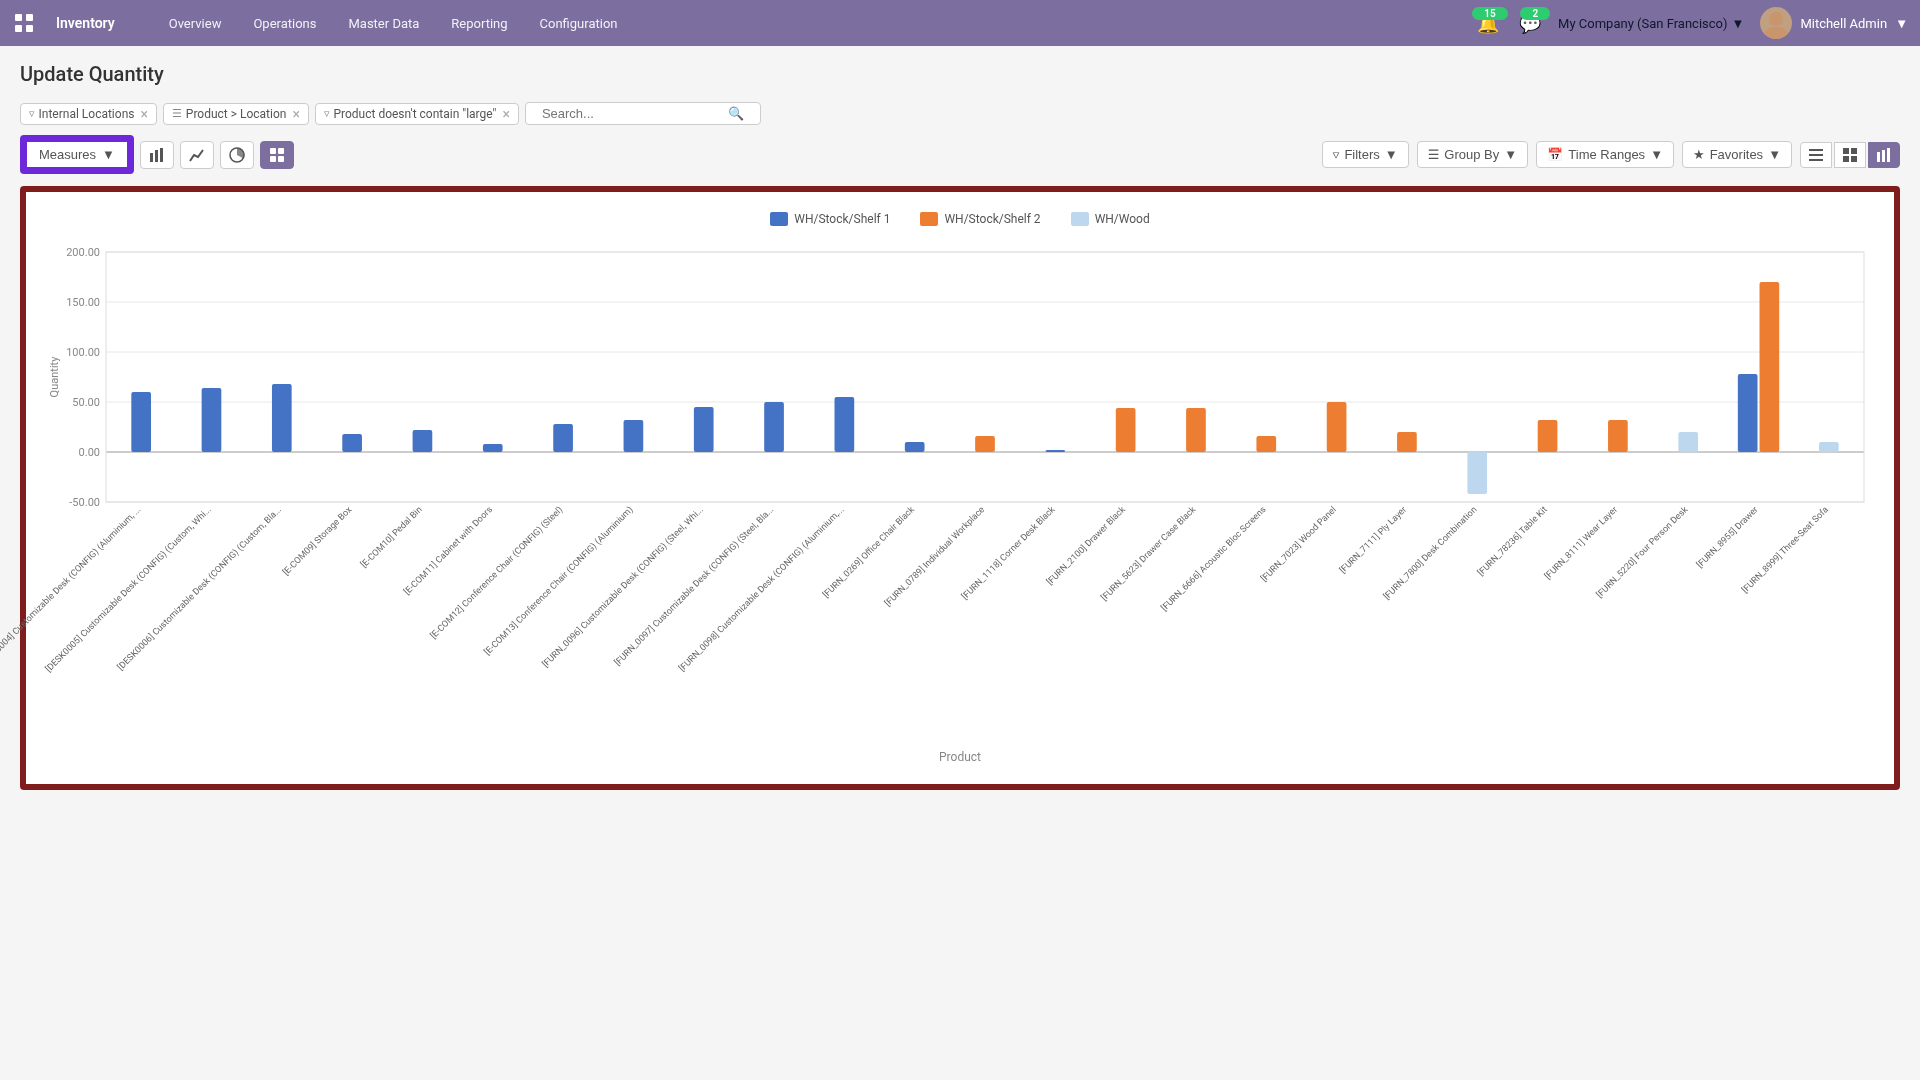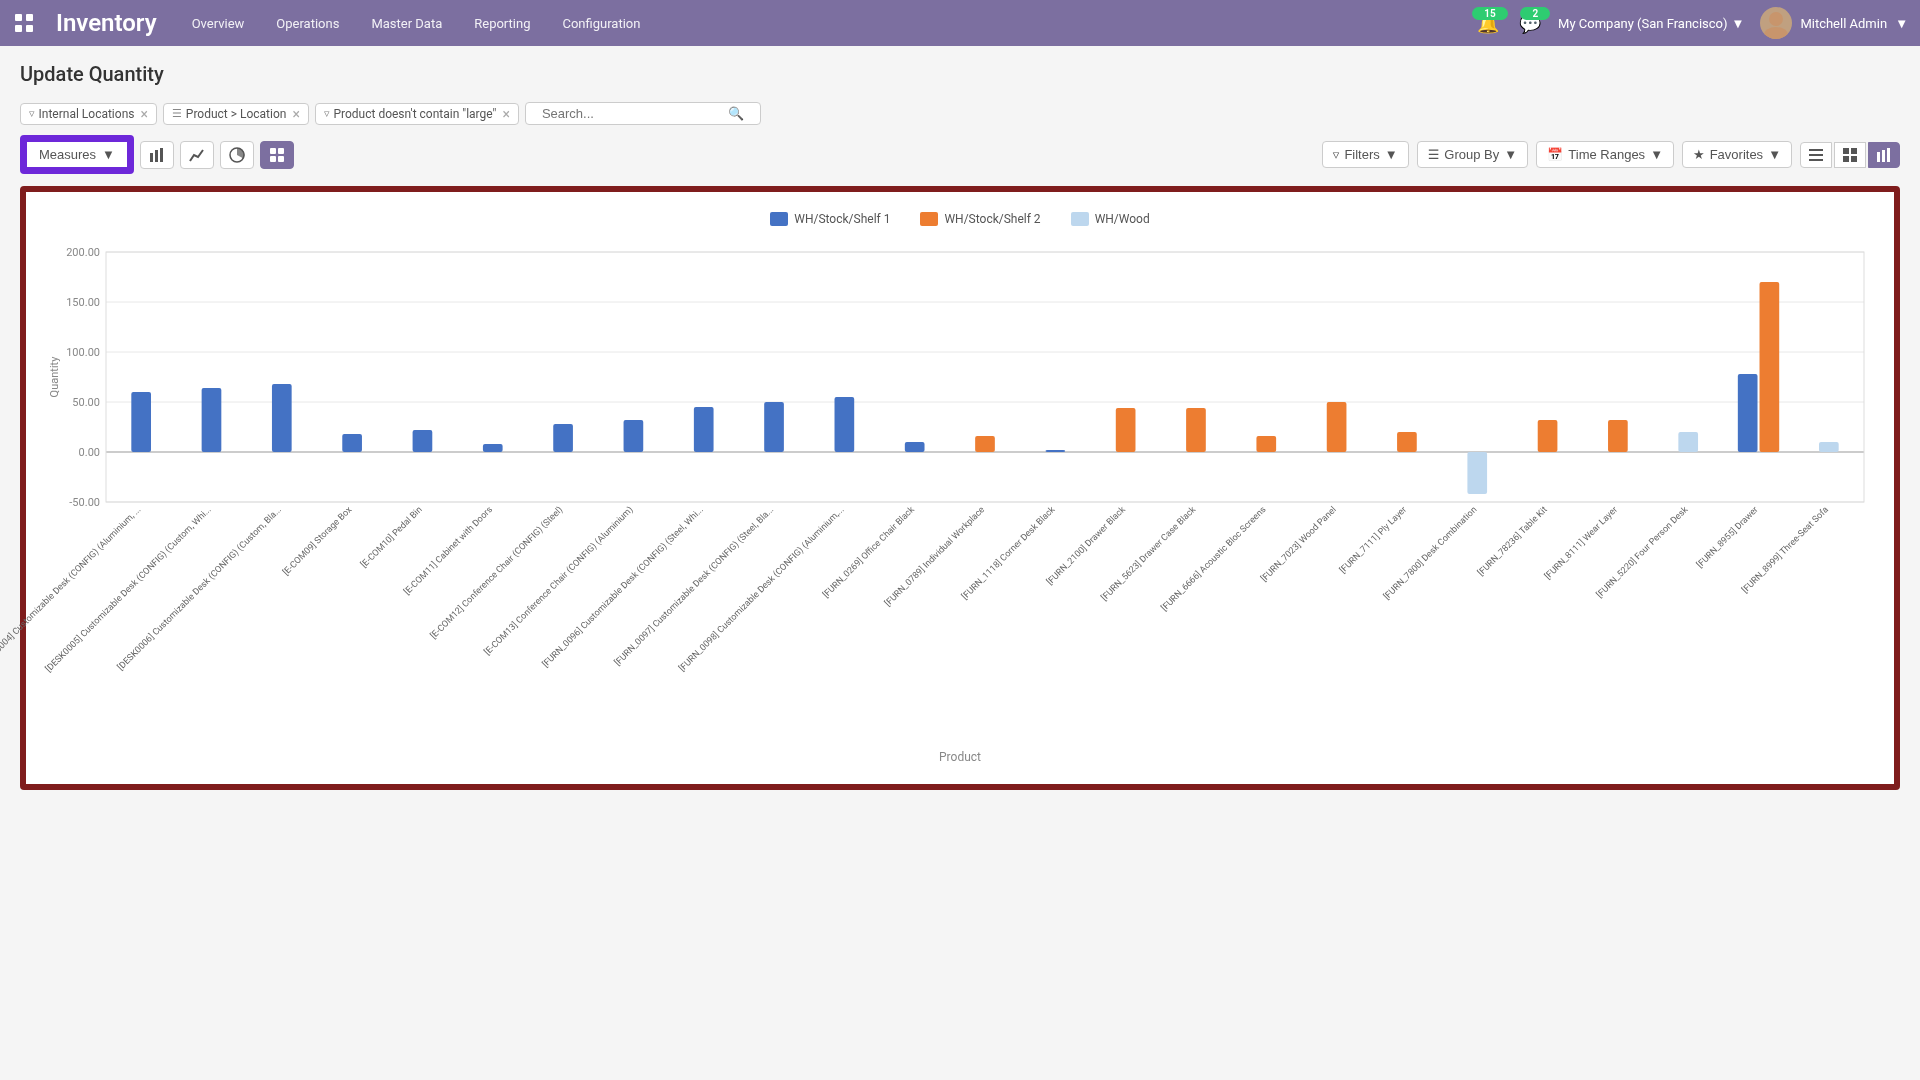--- a/index.html
+++ b/index.html
@@ -10,32 +10,32 @@
       background: #7C6FA0;
       color: white;
       height: 46px;
       display: flex;
       align-items: center;
       padding: 0 12px;
       gap: 20px;
     }
     .topnav-logo { width: 24px; height: 24px; display: flex; align-items: center; justify-content: center; }
     .topnav-logo svg { fill: white; }
-    .topnav-appname { font-size: 24px; font-weight: 600; color: white; margin-right: 9px; }
+    .topnav-appname { font-size: 14px; font-weight: 600; color: white; margin-right: 28px; }
     .topnav-menus { display: flex; gap: 20px; flex: 1; }
     .topnav-menu { color: rgba(255,255,255,0.9); font-size: 13px; cursor: pointer; padding: 4px 6px; border-radius: 4px; }
     .topnav-right { display: flex; align-items: center; gap: 16px; }
     .topnav-badge { position: relative; cursor: pointer; }
     .badge-count {
       position: absolute; top: -6px; right: -8px;
       background: #2ecc71; color: white; border-radius: 10px;
       font-size: 10px; padding: 1px 12px; font-weight: 600;
     }
     .badge-count.msg { background: #2ecc71; }
-    .topnav-company { color: #ffffff; font-size: 13px; cursor: pointer; display: flex; align-items: center; gap: 4px; }
+    .topnav-company { color: #0f172a; font-size: 13px; cursor: pointer; display: flex; align-items: center; gap: 4px; }
     .topnav-user { display: flex; align-items: center; gap: 8px; color: white; cursor: pointer; }
     .user-avatar { width: 32px; height: 32px; border-radius: 50%; background: #c0a080; display: flex; align-items: center; justify-content: center; overflow: hidden; }
 
     
     .page { padding: 16px 20px; background: #f5f5f5; min-height: calc(100vh - 46px); }
     .page-title { font-size: 20px; font-weight: 500; color: #333; margin-bottom: 16px; }
 
     
     .filter-bar { display: flex; align-items: center; justify-content: space-between; margin-bottom: 10px; }
     .filter-tags { display: flex; align-items: center; gap: 6px; flex-wrap: wrap; }

